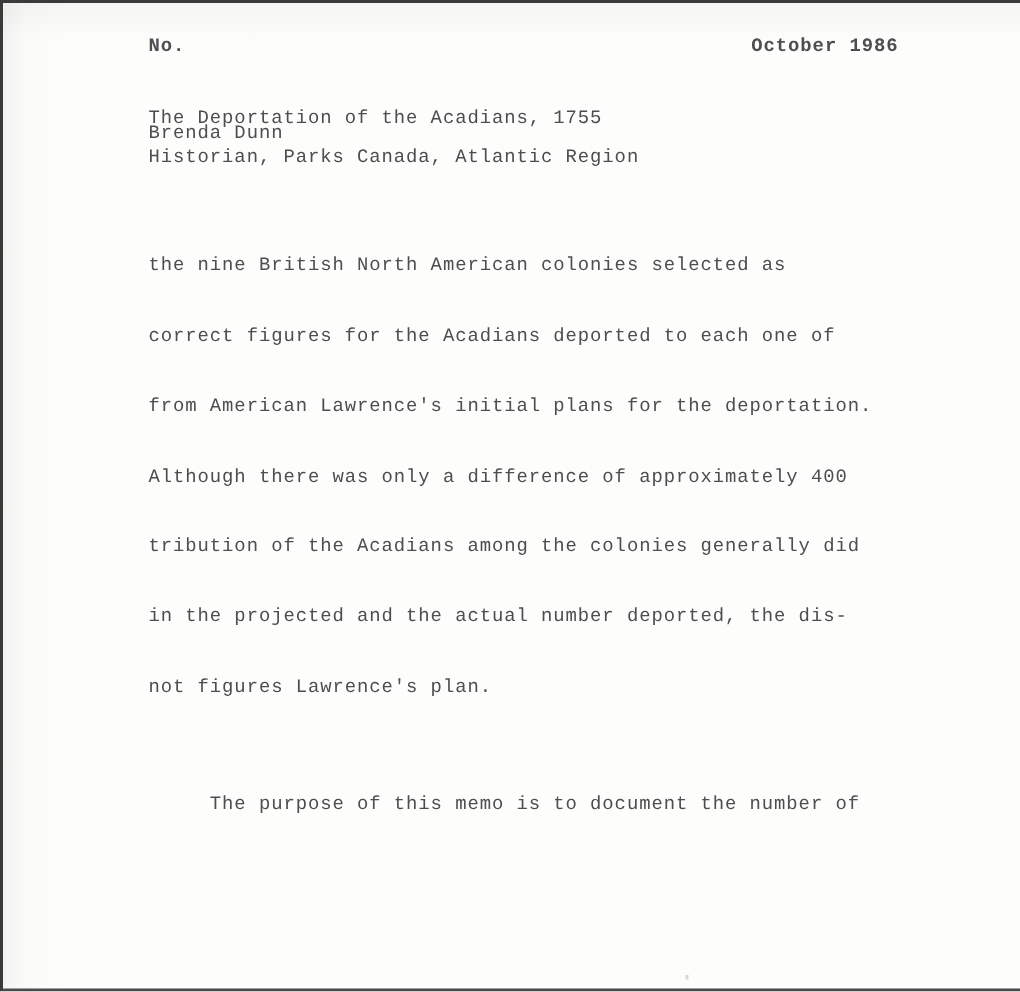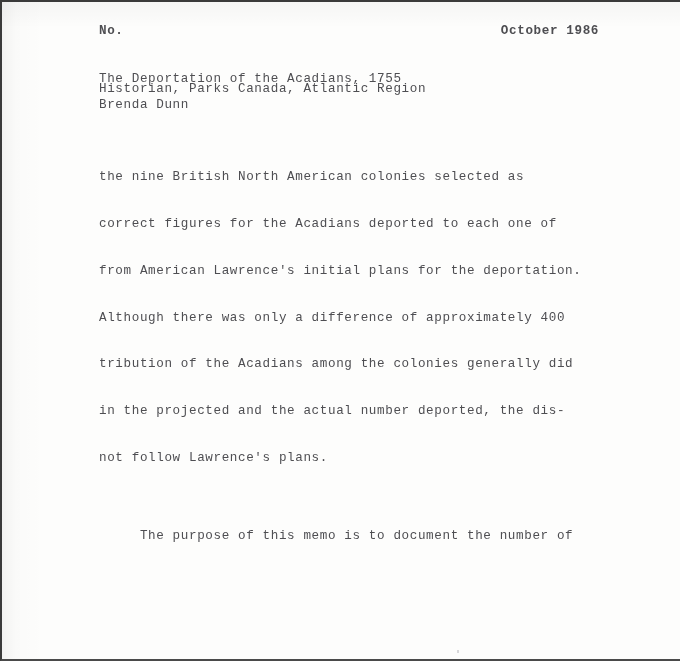--- a/index.html
+++ b/index.html
@@ -108,34 +108,34 @@
   <div class="content">
 
     <div class="header-row">
       <span class="tw">No.</span>
       <span class="tw">October 1986</span>
     </div>
 
     <div class="tw doc-title">The Deportation of the Acadians, 1755</div>
 
     <div class="author-block">
+      <div class="tw">Brenda Dunn</div>
       <div class="tw">Historian, Parks Canada, Atlantic Region</div>
-      <div class="tw">Brenda Dunn</div>
     </div>
 
     <div class="body-block">
 
       <p class="tw para">
         <span class="line">the nine British North American colonies selected as</span>
         <span class="line">correct figures for the Acadians deported to each one of</span>
         <span class="line">from American Lawrence's initial plans for the deportation.</span>
         <span class="line">Although there was only a difference of approximately 400</span>
         <span class="line">tribution of the Acadians among the colonies generally did</span>
         <span class="line">in the projected and the actual number deported, the dis-</span>
-        <span class="line">not follow Lawrence's plans.</span>
+        <span class="line">not figures Lawrence's plan.</span>
       </p>
 
       <p class="tw para">
         <span class="line">     The purpose of this memo is to document the number of</span>
         
         
         
         
         
         

